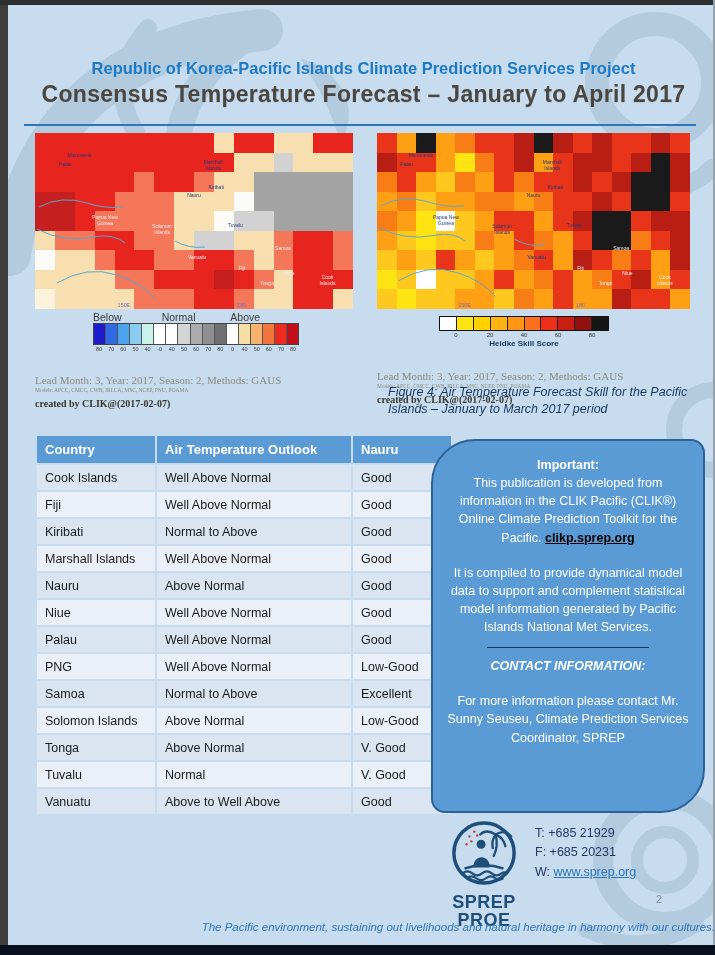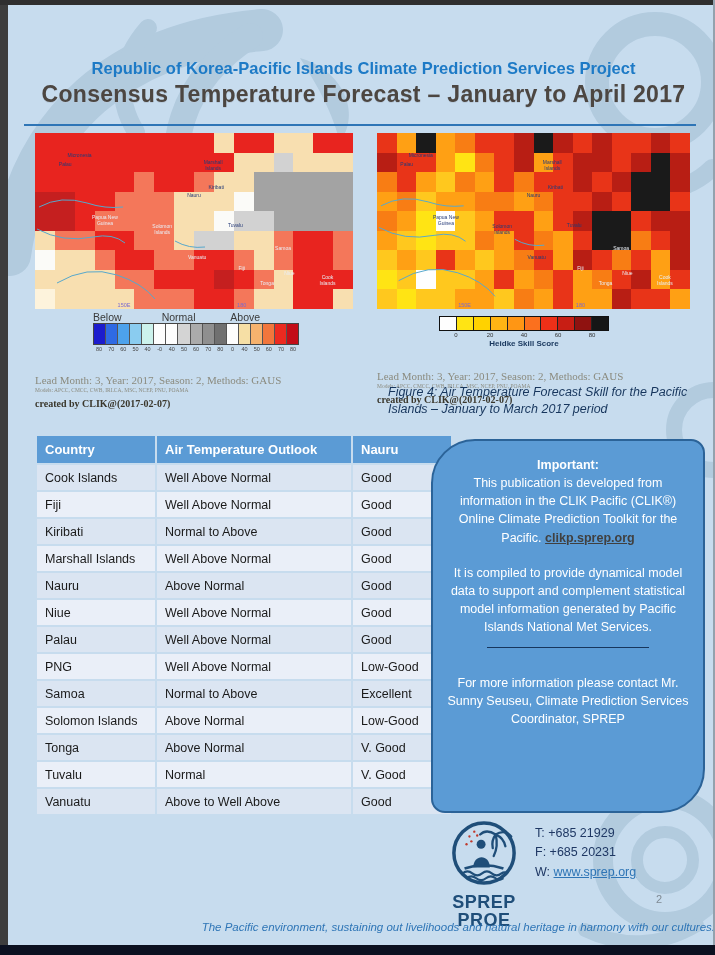--- a/index.html
+++ b/index.html
@@ -58,21 +58,21 @@
   .ftable th:nth-child(1){width:102px;} .ftable th:nth-child(2){width:178px;} .ftable th:nth-child(3){width:82px;}
   .ftable td{font-size:12.5px;color:#1a1a1a;padding:5.5px 8px;vertical-align:top;}
   .ftable tbody tr:nth-child(odd) td{background:#dbe5f2;}
   .ftable tbody tr:nth-child(even) td{background:#eaeff8;}
 
   .infobox{position:absolute;left:431px;top:439px;width:274px;height:374px;background:#5b9bd5;
            border:2.5px solid #2b6398;border-radius:44px 14px 44px 14px;color:#fff;text-align:center;
            font-size:12.5px;line-height:1.45;padding:15px 13px;box-sizing:border-box;z-index:2;}
   .infobox .b{font-weight:bold;}
   .infobox .gap{height:17px;}
-  .infobox a{color:#404040;font-weight:bold;text-decoration:underline;}
+  .infobox a{color:#000000;font-weight:bold;text-decoration:underline;}
   .infobox .divider{width:66%;margin:11px auto 9px;border-top:1.6px solid #17365d;}
   .infobox .contact-h{font-weight:bold;font-style:italic;}
 
   .logo-wrap{position:absolute;left:445px;top:819px;display:flex;z-index:2;}
   .logo-text{font-weight:bold;color:#1f4e79;font-size:18px;letter-spacing:.5px;
              text-align:center;line-height:1.0;margin-top:2px;}
   .addr{margin-left:12px;font-size:12.5px;color:#1f3864;line-height:1.55;padding-top:5px;}
   .addr a{color:#2e75b6;text-decoration:underline;}
   .pagenum{position:absolute;left:656px;top:893px;font-size:11px;color:#7f8a94;z-index:2;}
   .footer{position:absolute;left:0;right:0;top:921px;text-align:right;font-style:italic;
@@ -607,20 +607,21 @@
         </tr>
       </tbody>
   </table>
 
   <div class="infobox">
     <div class="b">Important:</div>
     <div><span>This publication is developed from information in the CLIK Pacific (CLIK®) Online Climate Prediction Toolkit for the Pacific.</span> <a href="#">clikp.sprep.org</a></div>
     <div class="gap"></div>
     <div>It is compiled to provide dynamical model data to support and complement statistical model information generated by Pacific Islands National Met Services.</div>
     <div class="divider"></div>
+    <div class="contact-h">CONTACT INFORMATION:</div>
     <div class="gap"></div>
     <div>For more information please contact Mr. Sunny Seuseu, Climate Prediction Services Coordinator, SPREP</div>
   </div>
 
   <div class="logo-wrap">
     <div style="width:78px;">
       <svg width="78" height="68" viewBox="0 0 80 70">
         <circle cx="40" cy="35" r="31" fill="none" stroke="#1f4e79" stroke-width="3.6"></circle>
         <g stroke="#1f4e79" fill="none" stroke-width="2.4" stroke-linecap="round">
           <path d="M52,16 C54,24 53,32 50,38"></path>

